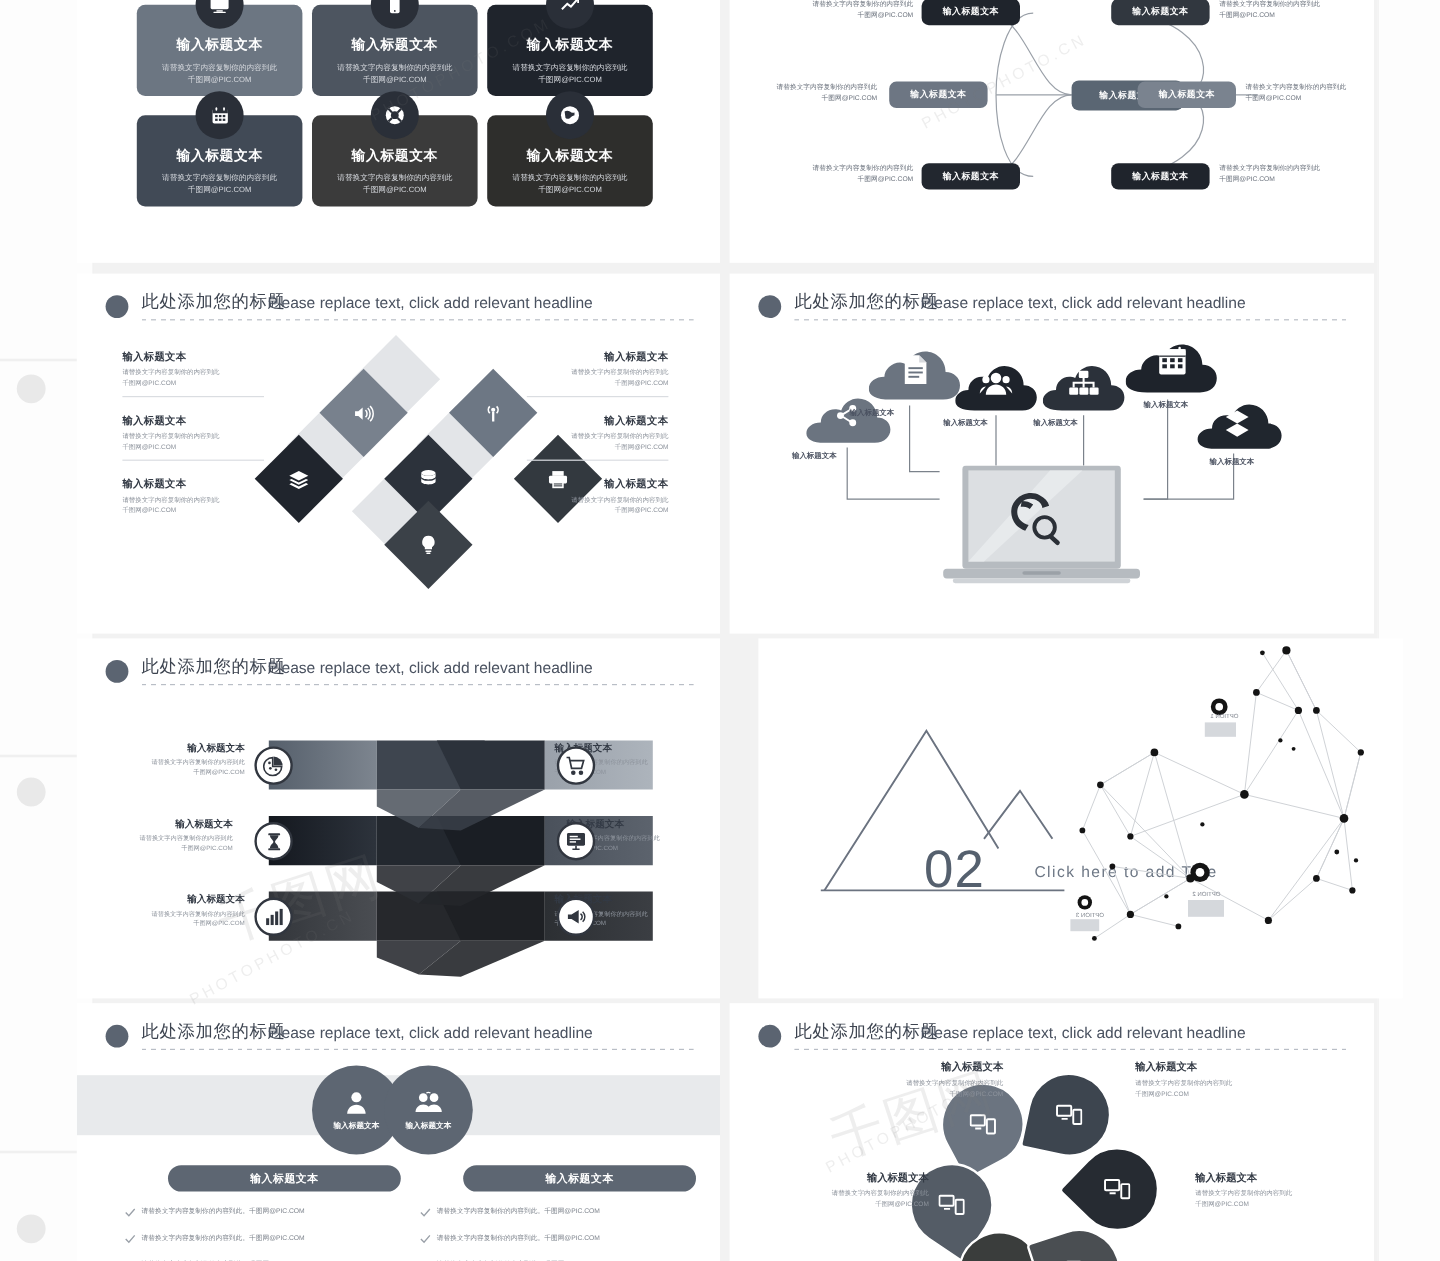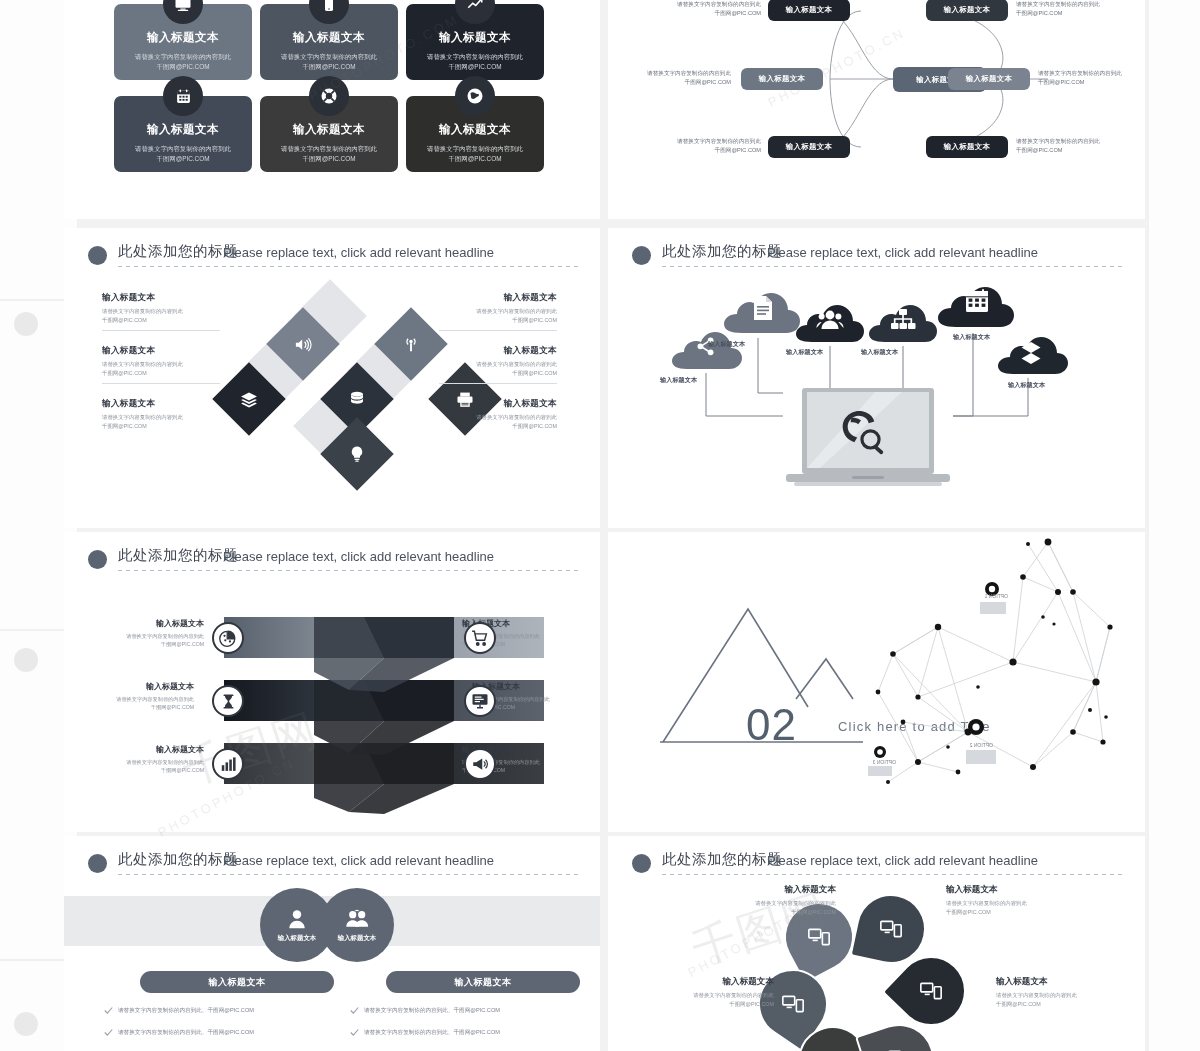--- a/index.html
+++ b/index.html
@@ -666,21 +666,21 @@
       </div>
     <div class="zlbl" style="left:398px;top:212px;">
       <div class="t">输入标题文本</div>
       <div class="b">
           <div>请替换文字内容复制你的内容到此</div>
           <div>千图网@PIC.COM</div>
         </div>
       </div>
   </div>
 
-  <div class="slide" style="left:608px;top:532px;width:537px;height:300px;">
+  <div class="slide" style="left:632px;top:532px;width:537px;height:300px;">
     <svg width="330" height="190" style="position:absolute;left:40px;top:55px;">
       <g fill="none" stroke="#6b7380" stroke-width="1.6">
         <path d="M15,155 L100,22 L160,120"></path>
         <path d="M148,112 L178,72 L205,112"></path>
         <line x1="12" y1="155" x2="215" y2="155"></line>
       </g>
     </svg>
     <div class="bignum" style="left:138px;top:168px;">02</div>
     <div class="bigttl" style="left:230px;top:187px;">Click here to add Title</div>
 

